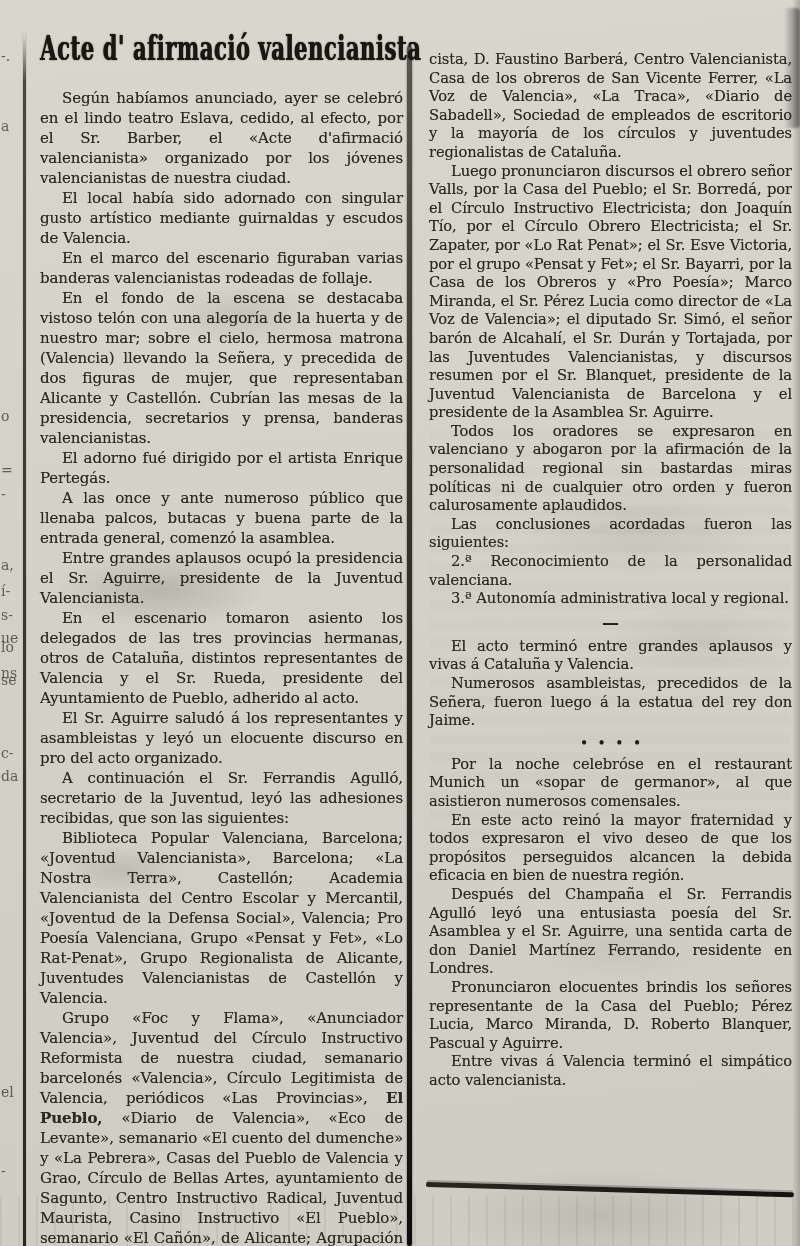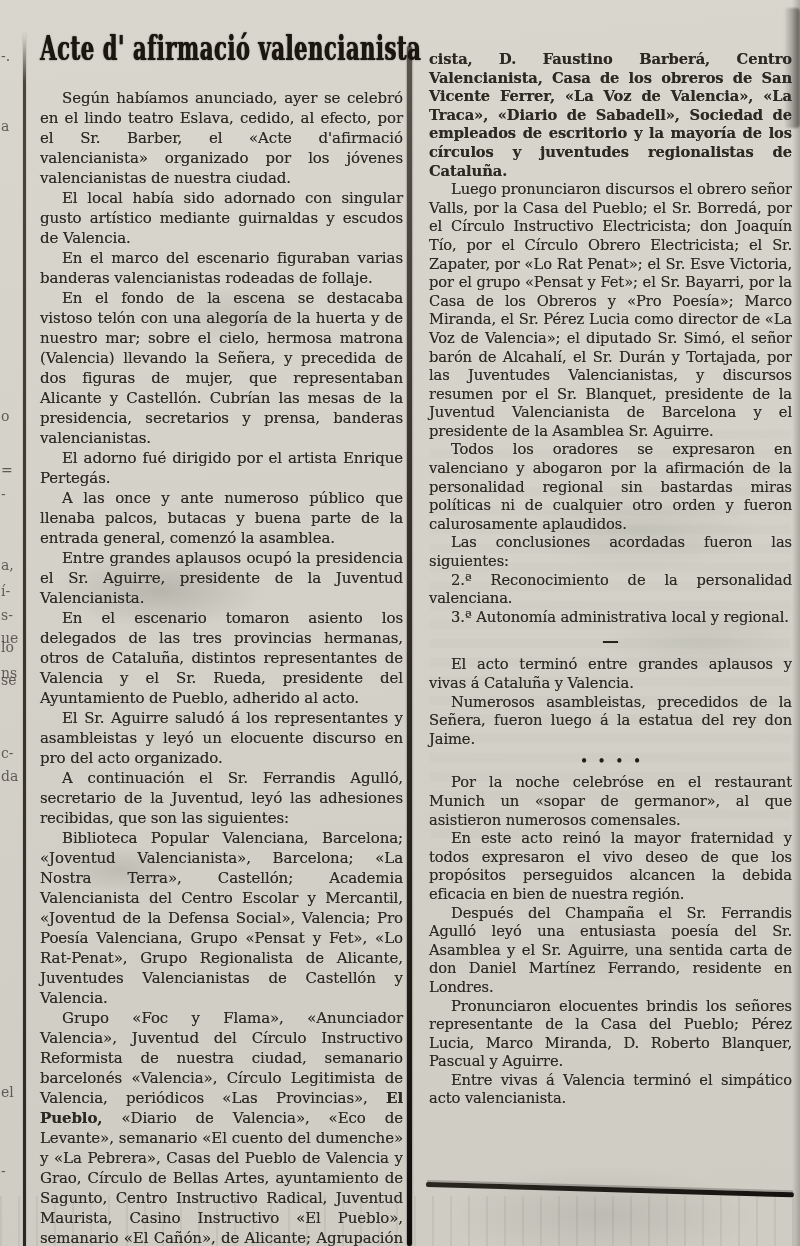--- a/index.html
+++ b/index.html
@@ -75,21 +75,21 @@
     text-align:center;color:#1a1610;
     transform:scaleY(1.62);transform-origin:center top;
     text-shadow:.6px 0 0 #1a1610, 0 0 1.2px rgba(26,22,16,.75);
   }
   .para{
     margin:0;text-align:justify;text-indent:22px;
     font-size:15px;line-height:20px;letter-spacing:-.1px;
     text-shadow:0 0 .5px rgba(44,40,34,.55);
   }
   .col.right .para{font-size:14.7px;line-height:18.6px;}
-  .para.no-indent{text-indent:0;font-weight:bold;}
+  .para.no-indent{text-indent:0;}
   .b{font-weight:bold;}
   .dash-divider{
     text-align:center;font-weight:bold;font-size:17px;line-height:19px;
     margin:6px 0 4px;color:#221f19;
   }
   .dots-divider{
     text-align:center;font-weight:bold;font-size:12px;line-height:18px;
     letter-spacing:10px;padding-left:10px;margin:4px 0 3px;color:#221f19;
   }
 </style>

